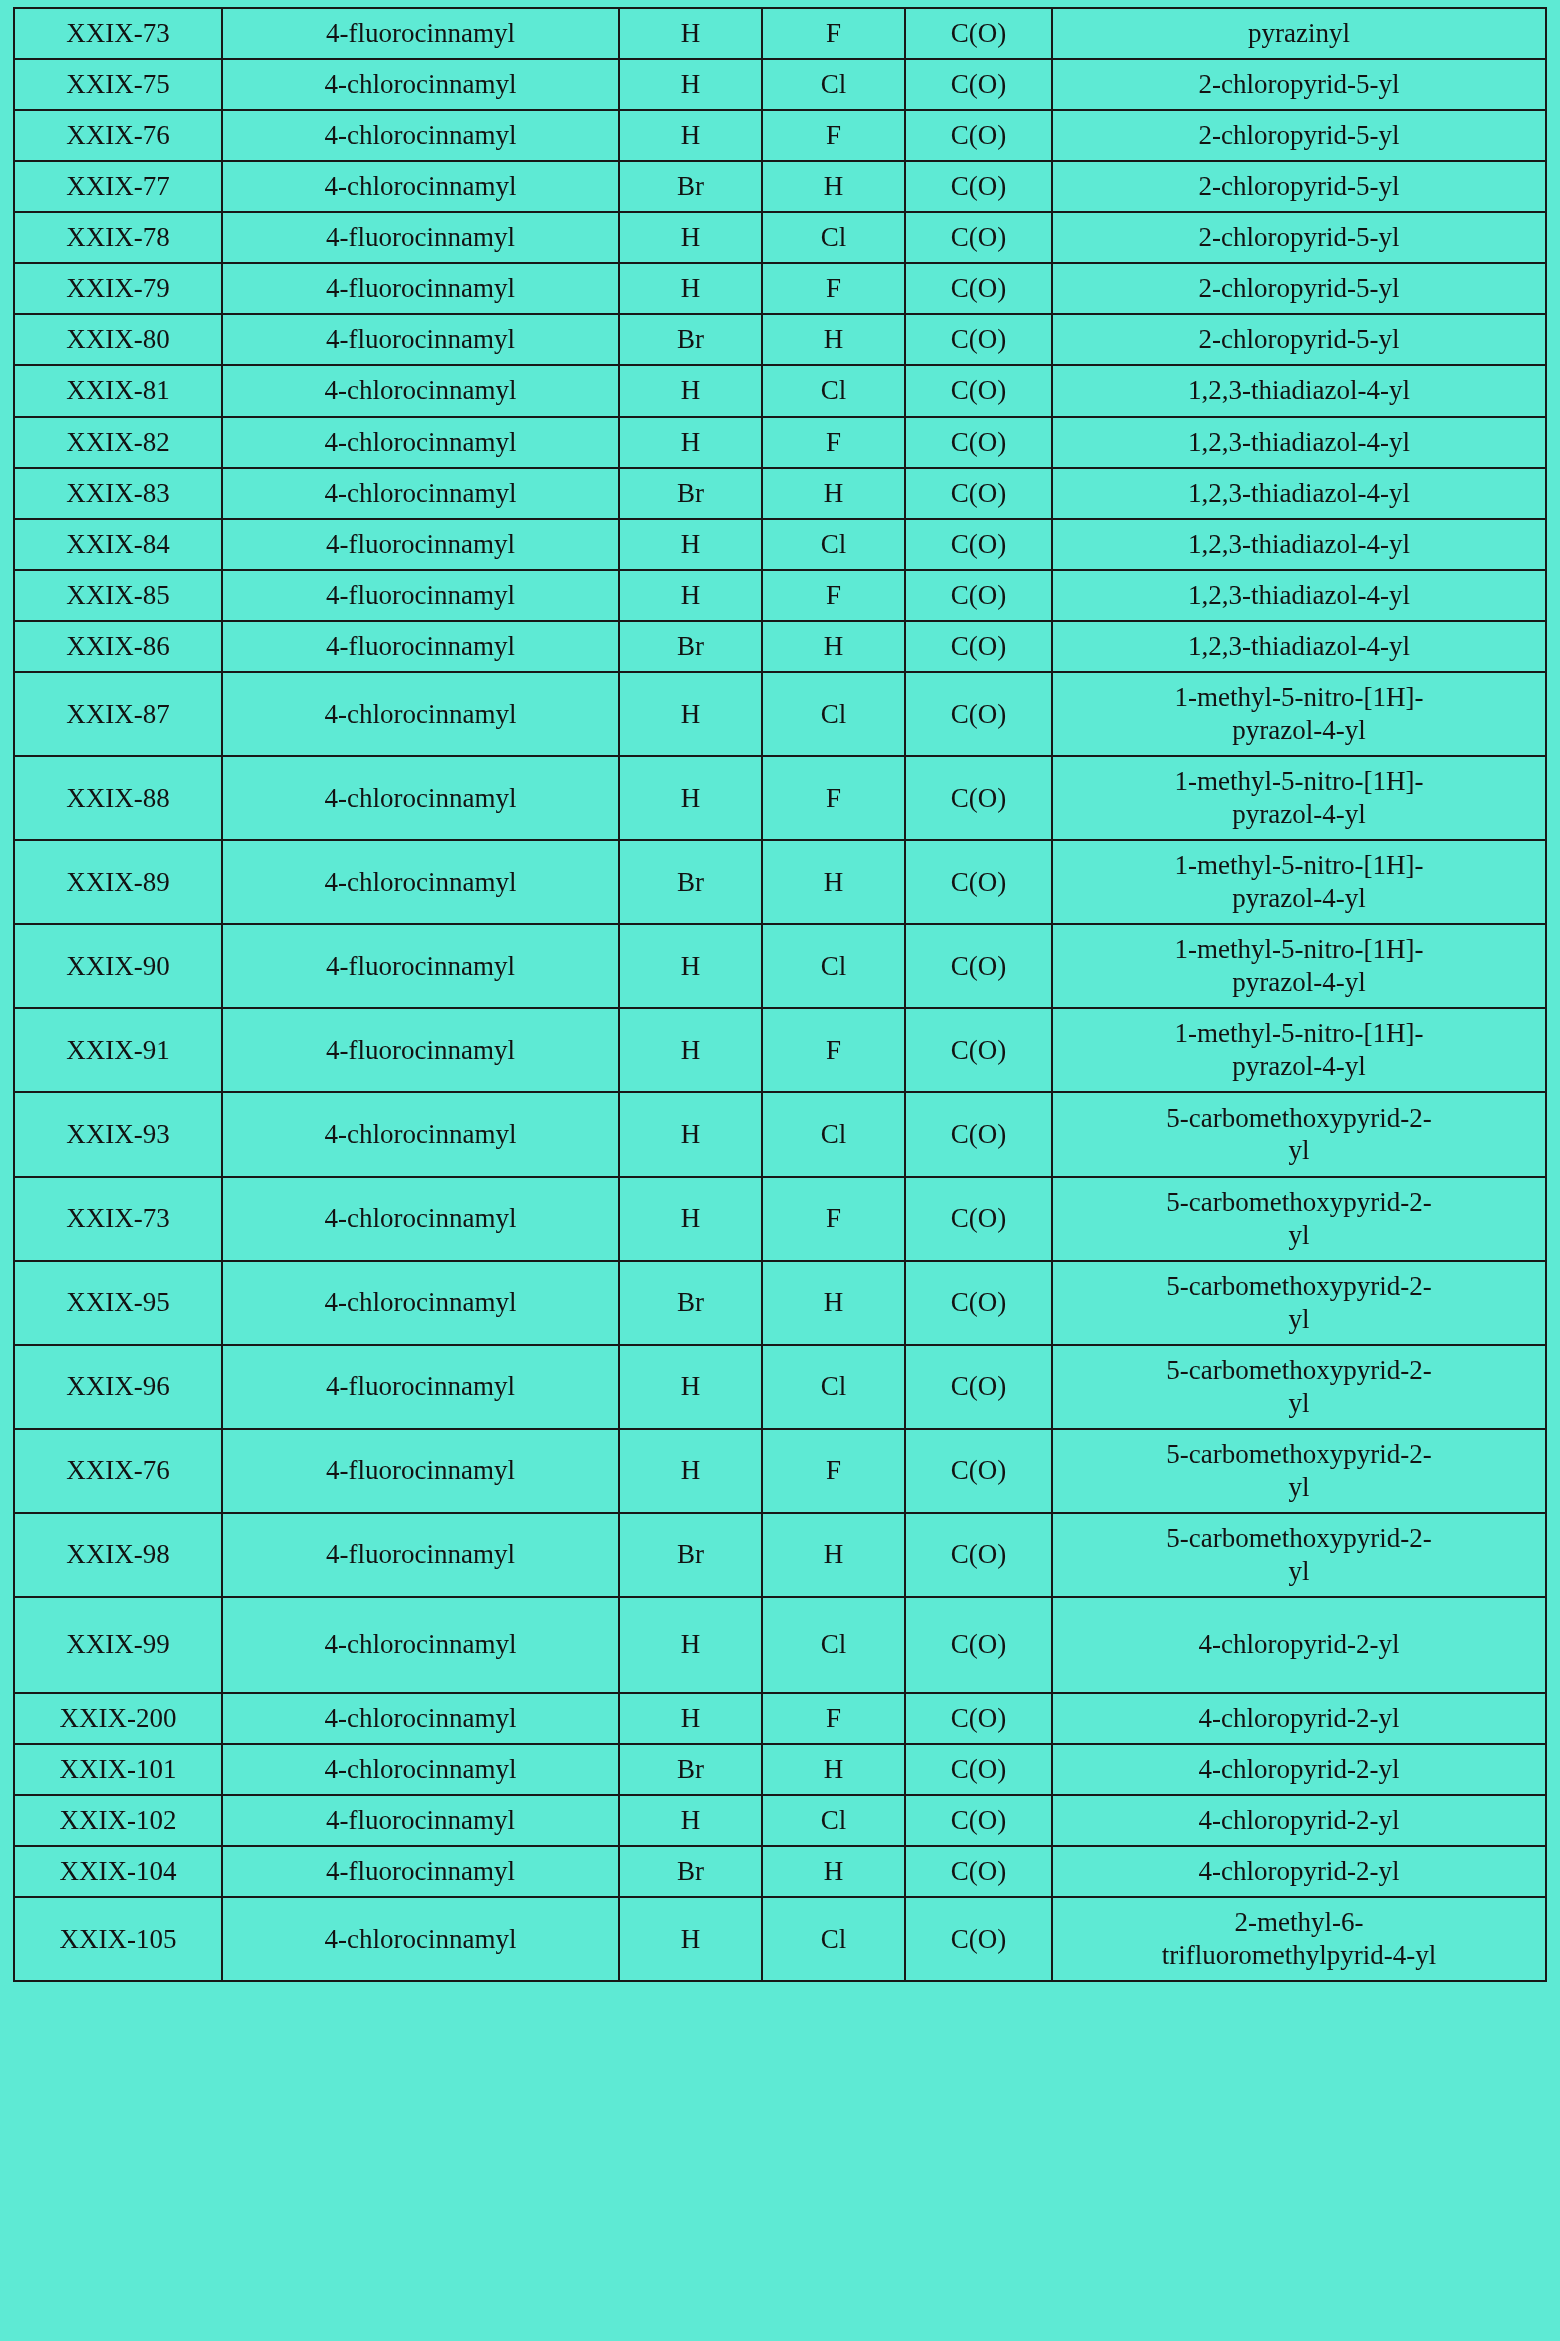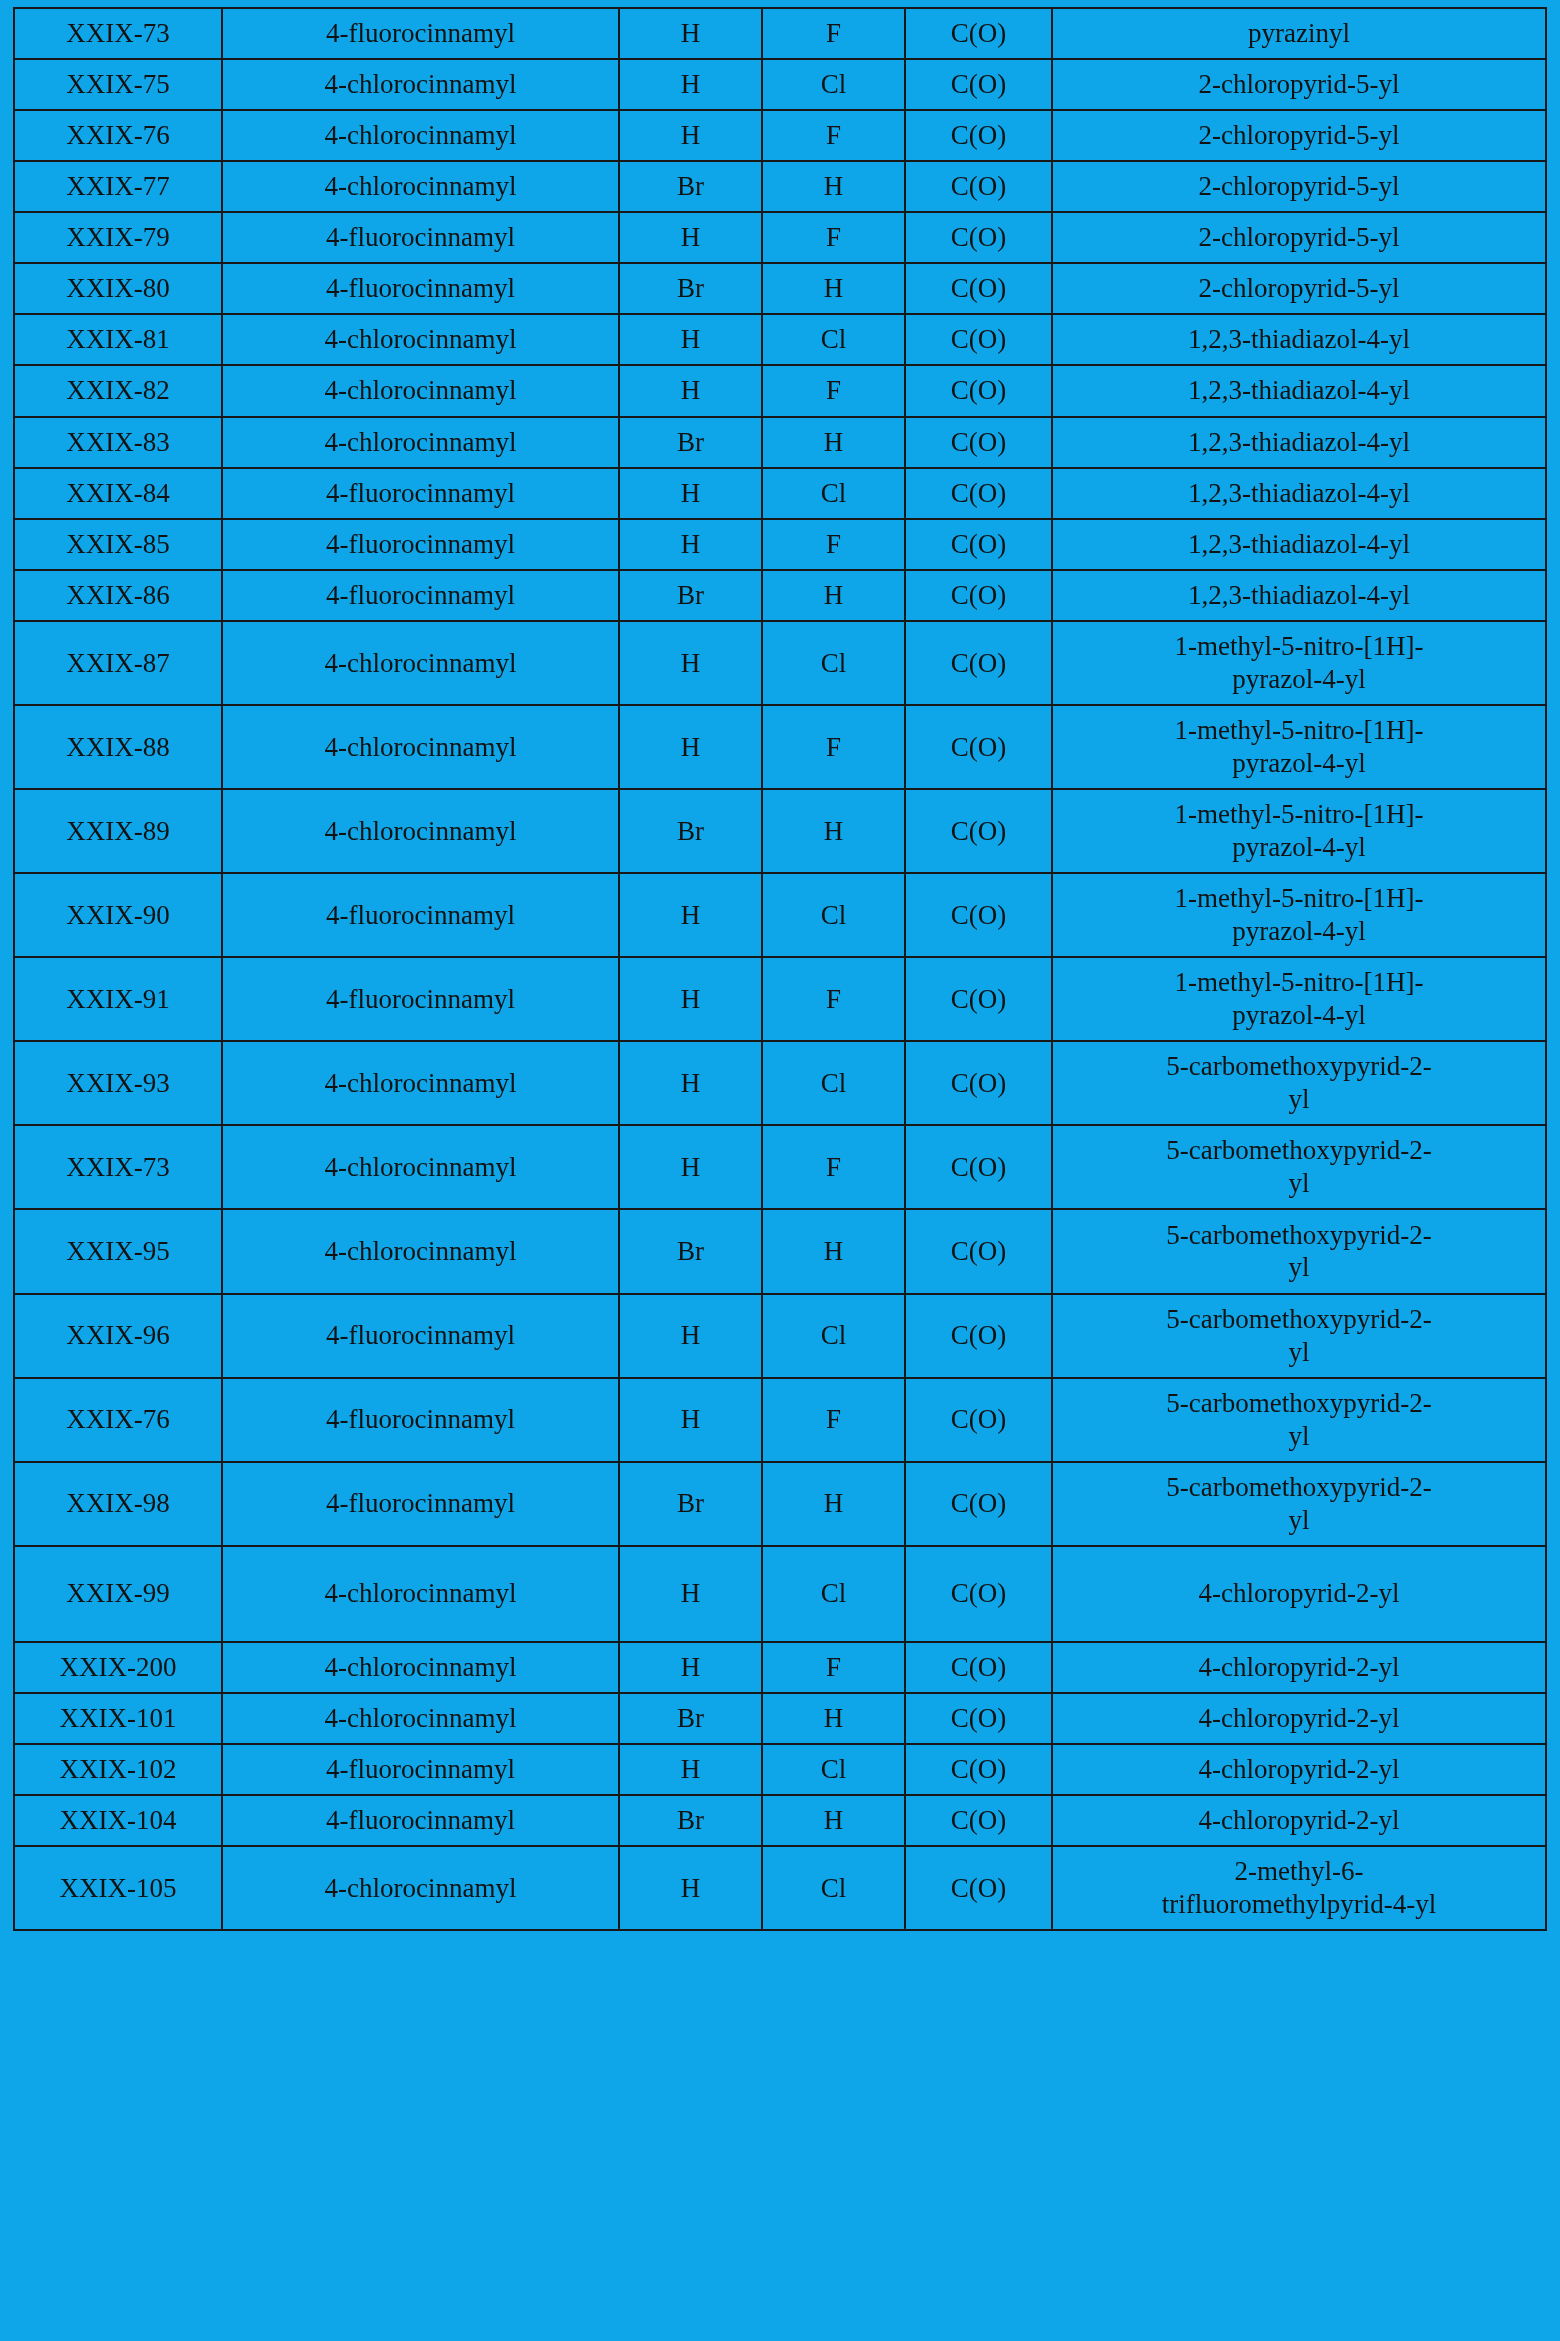--- a/index.html
+++ b/index.html
@@ -8,21 +8,21 @@
     background: #fdfdfc;
   }
   body {
     font-family: "Liberation Serif", "DejaVu Serif", serif;
     color: #121212;
   }
   .page {
     width: 1560px;
     min-height: 2342px;
     box-sizing: border-box;
-    background: #0ea5e9;
+    background: #5eead4;
     padding: 6.5px 13px 28px 13px;
   }
   table.compound-table {
     border-collapse: collapse;
     width: 100%;
     table-layout: fixed;
   }
   table.compound-table td {
     border: 2.4px solid #181818;
     text-align: center;
@@ -86,20 +86,28 @@
         </tr>
         <tr>
           <td>XXIX-77</td>
           <td>4-chlorocinnamyl</td>
           <td>Br</td>
           <td>H</td>
           <td>C(O)</td>
           <td class="het-cell">2-chloropyrid-5-yl</td>
         </tr>
         <tr>
+          <td>XXIX-78</td>
+          <td>4-fluorocinnamyl</td>
+          <td>H</td>
+          <td>Cl</td>
+          <td>C(O)</td>
+          <td class="het-cell">2-chloropyrid-5-yl</td>
+        </tr>
+        <tr>
           <td>XXIX-79</td>
           <td>4-fluorocinnamyl</td>
           <td>H</td>
           <td>F</td>
           <td>C(O)</td>
           <td class="het-cell">2-chloropyrid-5-yl</td>
         </tr>
         <tr>
           <td>XXIX-80</td>
           <td>4-fluorocinnamyl</td>

